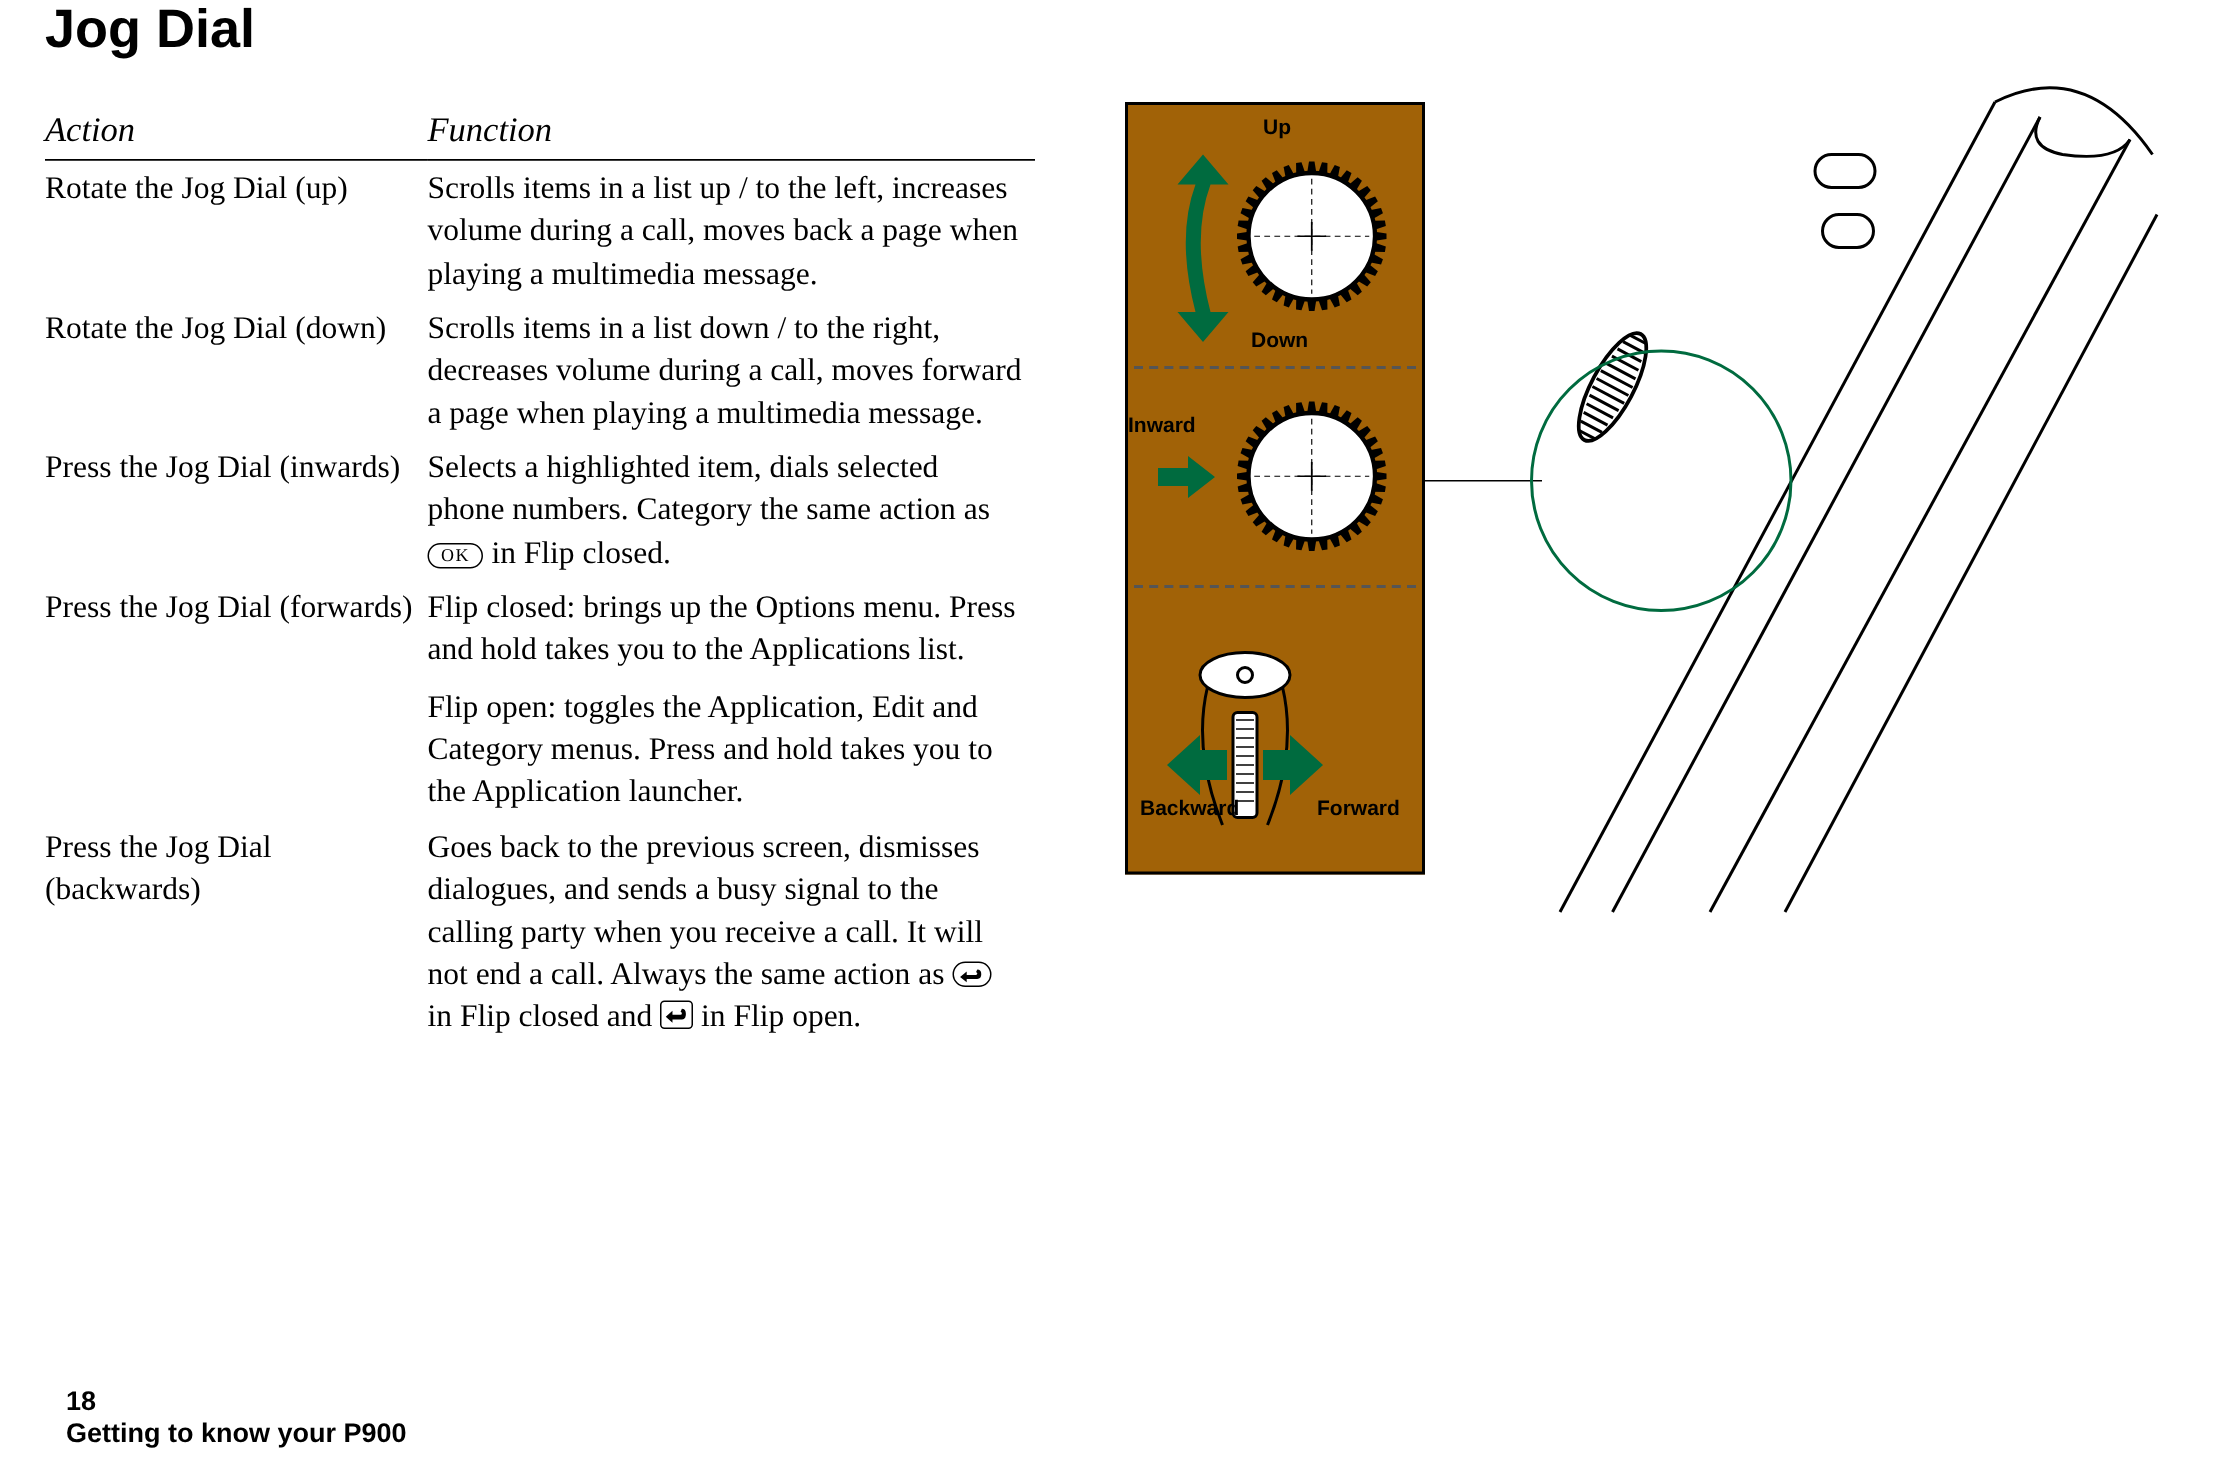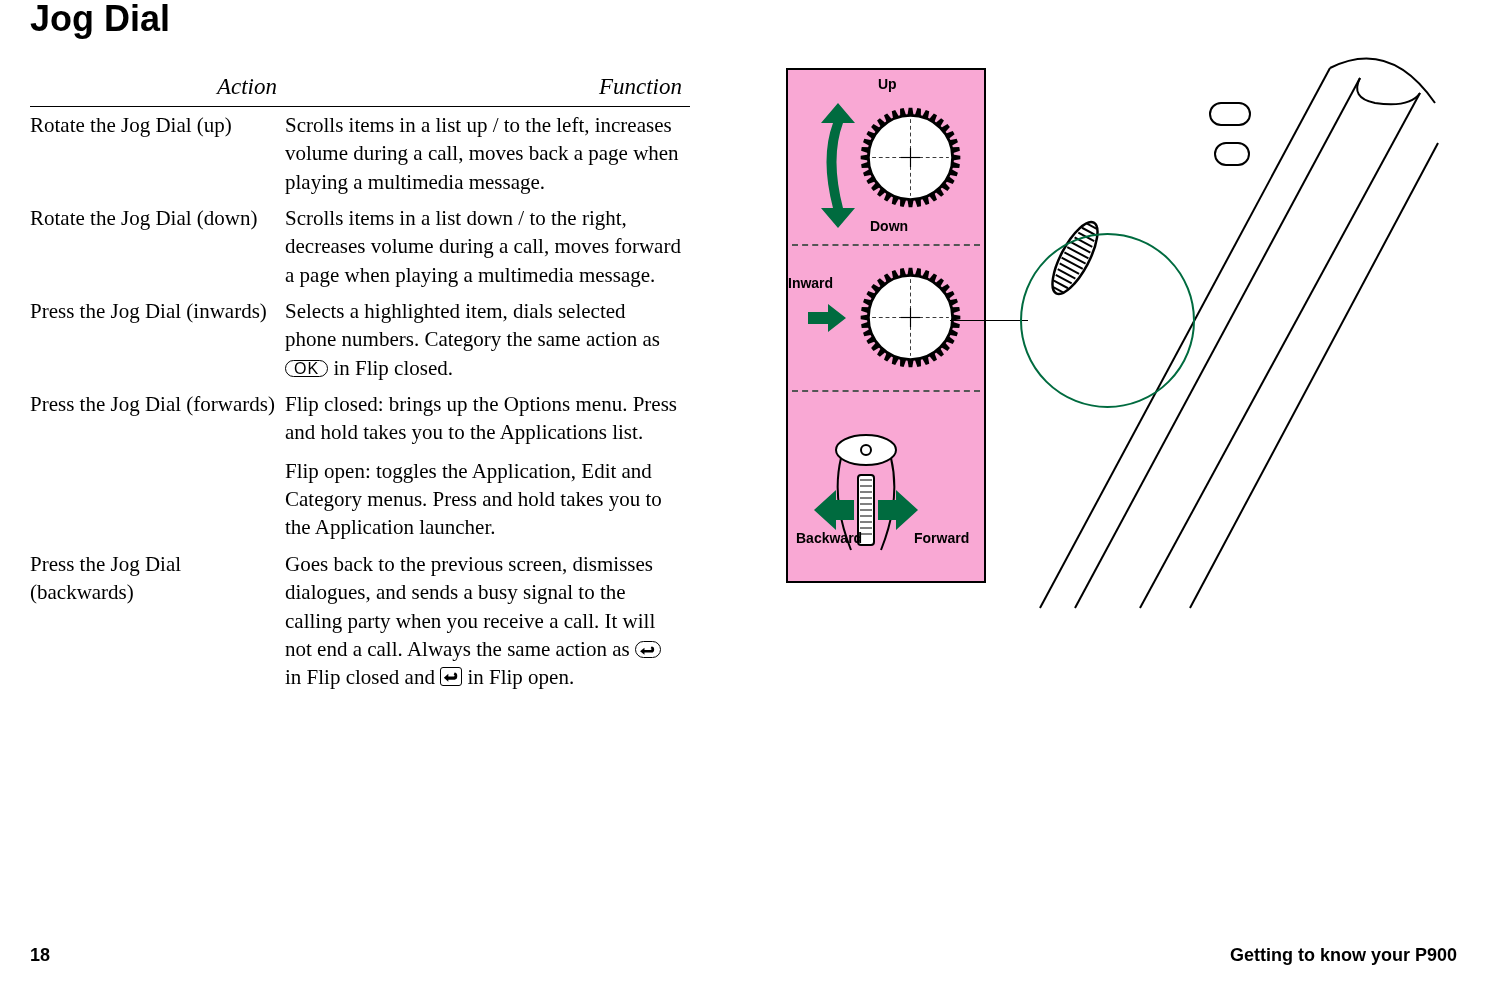--- a/index.html
+++ b/index.html
@@ -26,21 +26,21 @@
   .content-row {
     display: flex;
     align-items: flex-start;
     gap: 60px;
   }
   table.actions {
     border-collapse: collapse;
     width: 660px;
   }
   table.actions th {
-    text-align: right;
+    text-align: left;
     font-family: "Times New Roman", Times, serif;
     font-style: italic;
     font-weight: normal;
     font-size: 23px;
     padding: 6px 8px 6px 0;
     border-bottom: 1.5px solid #000;
     vertical-align: bottom;
   }
   table.actions th:first-child { width: 255px; }
   table.actions td {
@@ -50,22 +50,22 @@
     vertical-align: top;
     margin-top: 32px;
   }
   table.actions td:first-child { width: 255px; }
   .fn-block + .fn-block { margin-top: 10px; }
 
   .icon-ok {
     display: inline-block;
     border: 1.5px solid #000;
     border-radius: 12px;
-    font-family: Liberation Sans, sans-serif;
-    font-size: 16px;
+    font-family: Liberation Serif, serif;
+    font-size: 12px;
     line-height: 15px;
     padding: 0 8px;
     vertical-align: 1px;
     letter-spacing: 1px;
   }
   .icon-back-rounded, .icon-back-square {
     display: inline-block;
     border: 1.5px solid #000;
     width: 26px; height: 17px;
     vertical-align: -2px;
@@ -81,25 +81,24 @@
   .diagram-wrap {
     position: relative;
     width: 690px;
     height: 560px;
   }
   .legend-box {
     position: absolute;
     left: 0; top: 0;
     width: 200px; height: 515px;
     border: 2px solid #000;
-    background: #f9a8d4;
+    background: #a16207;
     font-family: Arial, Helvetica, sans-serif;
     font-weight: bold;
     font-size: 14px;
-    margin-left: 36px;
   }
   .legend-sep {
     position: absolute;
     left: 4px; right: 4px;
     border-top: 2px dashed #555;
   }
   .lbl { position: absolute; white-space: nowrap; }
   .gear {
     position: absolute;
     width: 115px; height: 115px;
@@ -138,24 +137,25 @@
     left: 200px; top: 252px;
     width: 78px; height: 0;
     border-top: 1.5px solid #000;
   }
 
   .footer {
     position: absolute;
     left: 0; right: 0; bottom: 14px;
     display: flex;
     justify-content: space-between;
-    padding: 0 30px;
+    padding: 0 44px;
     font-family: Arial, Helvetica, sans-serif;
     font-weight: bold;
     font-size: 18px;
+    flex-direction: column;
   }
 </style>
 </head>
 <body>
 
 <div class="page">
   <h1 class="title">Jog Dial</h1>
 
   <div class="content-row">
 

